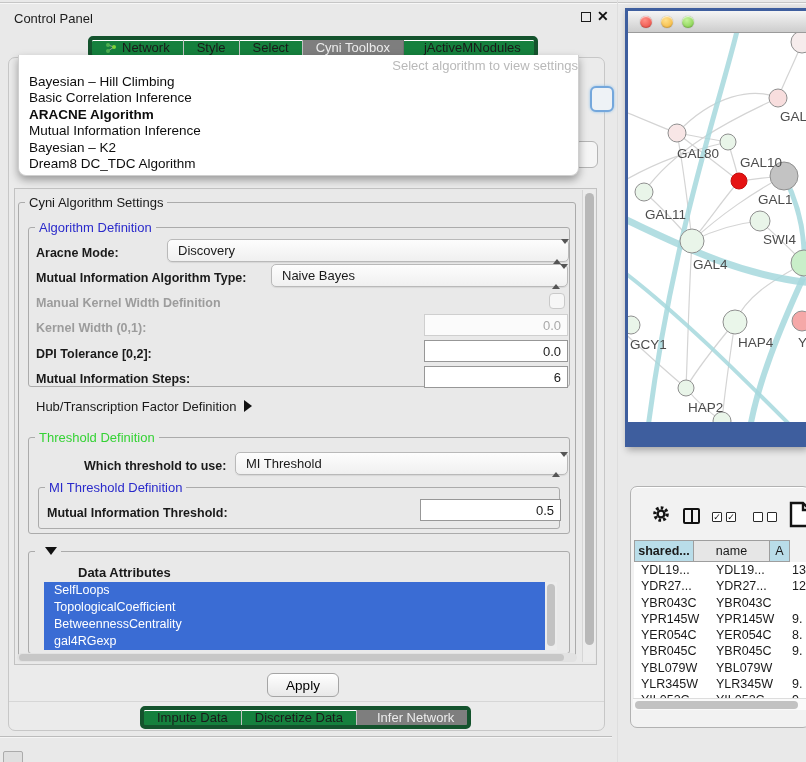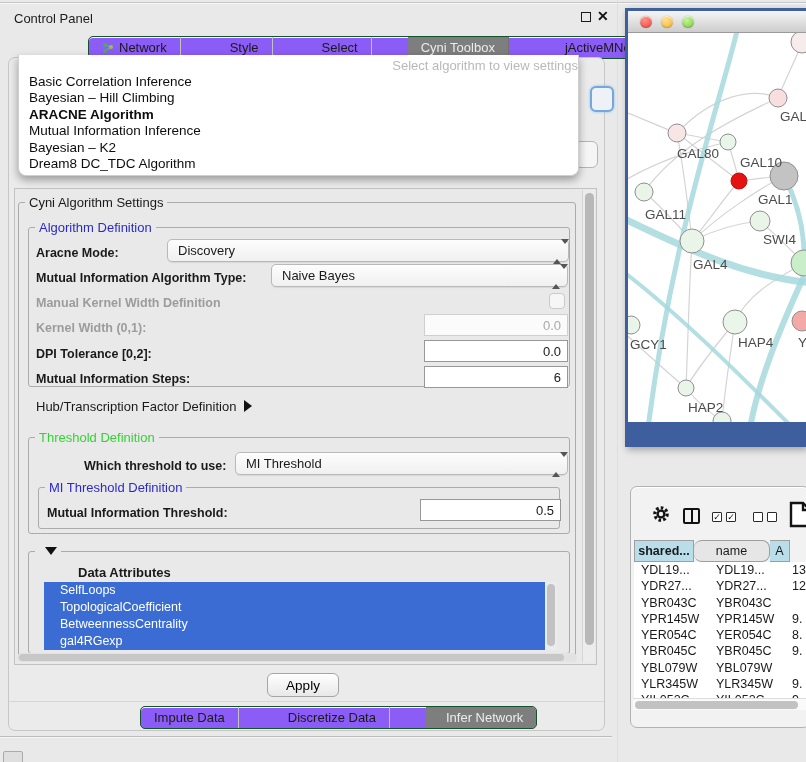--- a/index.html
+++ b/index.html
@@ -8,22 +8,22 @@
            font-family:"Liberation Sans",sans-serif; color:#1a1a1a; overflow:hidden; }
 
   
   .hairline { position:absolute; left:0; top:2px; width:100%; height:1px; background:#c6c6c6; box-shadow:0 1px 0 #f7f7f7; }
   .vsep { position:absolute; left:617px; top:0; width:1px; height:762px; background:#dedede; }
   .cp-title { position:absolute; left:14px; top:11px; font-size:13px; color:#1c1c1c; }
   .float-btn { position:absolute; left:581px; top:12px; width:10px; height:10px; border:1.5px solid #1a1a1a; background:transparent; cursor:pointer; }
   .close-btn { position:absolute; left:597px; top:8px; font-size:14px; font-weight:bold; color:#111; cursor:pointer; }
 
   
-  .seg { position:absolute; display:flex; height:23px; border:1px solid #14532d; border-radius:5px;
-         background:#8b5cf6; overflow:hidden; font-size:13px; box-shadow:inset 0 1px 0 #ffffff;gap:36px; }
+  .seg { position:absolute; display:flex; height:23px; border:4px solid #14532d; border-radius:5px;
+         background:#15803d; overflow:hidden; font-size:13px; box-shadow:inset 0 1px 0 #ffffff; }
   .seg-item { display:flex; align-items:center; gap:5px; padding:0 13px; border-right:1px solid #c2c2c2; cursor:pointer; white-space:nowrap; }
   .seg-item:last-child { border-right:none;padding-left:20px; }
   .seg-item.sel { background:#7e7e7e; color:#ececec; border-right-color:#707070; }
 
   
   .cp-body { position:absolute; left:8px; top:57px; width:597px; height:674px;
              border:1px solid #c7c7c7; border-radius:7px; background:#ebebeb; }
   .cp-bottom-divider { position:absolute; left:0; top:736px; width:612px; height:1px; background:#bcbcbc; box-shadow:0 1px 0 #f5f5f5; }
   .grip { position:absolute; left:3px; top:751px; width:20px; height:14px; border:1px solid #ababab; background:#dfdfdf; border-radius:2px; }
   .row-divider { position:absolute; left:9px; top:701px; width:595px; height:1px; background:#d6d6d6; }
@@ -70,21 +70,21 @@
   .field { position:absolute; height:22px; border:1px solid #979797; background:#ffffff; font-size:13px;
            display:flex; align-items:center; justify-content:flex-end; padding:0 6px; }
   .field.dis { border-color:#cfcfcf; background:#fbfbfb; color:#a9a9a9; }
   .checkbox { position:absolute; width:16px; height:16px; border:1px solid #c9c9c9; border-radius:4px; background:#f6f6f6; }
 
   .tri-right { display:inline-block; width:0; height:0; border-top:6px solid transparent; border-bottom:6px solid transparent; border-left:8px solid #111; margin-left:8px; vertical-align:-1px; }
   .tri-down-b { display:inline-block; width:0; height:0; border-left:6px solid transparent; border-right:6px solid transparent; border-top:8px solid #111; margin-left:6px; vertical-align:1px; }
 
   
   .attr-list { position:absolute; left:44px; top:582px; width:501px; background:#ffffff; }
-  .attr-item { height:17px; line-height:17px; font-size:12.5px; color:#ffffff; background:#3a6cd4; padding-left:16px; cursor:pointer; }
+  .attr-item { height:17px; line-height:17px; font-size:12.5px; color:#ffffff; background:#3a6cd4; padding-left:10px; cursor:pointer; }
   .attr-scroll { position:absolute; left:545px; top:582px; width:12px; height:68px; background:#ececec; }
   .attr-scroll .thumb { position:absolute; left:2px; top:2px; width:8px; height:62px; background:#c2c2c2; border-radius:4px; }
 
   .apply-btn { position:absolute; left:267px; top:673px; width:72px; height:24px; border:1px solid #a5a5a5;
                border-radius:6px; background:linear-gradient(#ffffff,#e8e8e8); font-size:13.5px;
                display:flex; align-items:center; justify-content:center; cursor:pointer; font-family:inherit; }
 
   
   .net-frame { position:absolute; left:625px; top:8px; width:181px; height:439px; background:#3e5e9e;
                box-shadow:2px 3px 7px rgba(0,0,0,0.3); }
@@ -236,22 +236,22 @@
       <div class="seg-item sel">
         <span>Infer Network</span>
       </div>
     </div>
   <div class="cp-bottom-divider"></div>
   <div class="grip"></div>
 
   <div class="dropdown">
     <div class="dd-placeholder">Select algorithm to view settings</div>
     <div id="dd-items">
+        <div class="dd-item">Bayesian – Hill Climbing</div>
         <div class="dd-item">Basic Correlation Inference</div>
-        <div class="dd-item">Bayesian – Hill Climbing</div>
         <div class="dd-item bold">ARACNE Algorithm</div>
         <div class="dd-item">Mutual Information Inference</div>
         <div class="dd-item">Bayesian – K2</div>
         <div class="dd-item">Dream8 DC_TDC Algorithm</div>
       </div>
   </div>
 
   <div class="net-frame">
     <div class="net-titlebar">
       <span class="tl red"></span>
@@ -332,21 +332,21 @@
   <span class="cbx" style="left:767px; top:512px;"></span>
   <div class="tb-icon" style="left:789px; top:501px;">
     <svg width="24" height="27" viewBox="0 0 24 27">
         <path d="M2 2 h12 l7 7 v16 h-19 z" fill="#fff" stroke="#141414" stroke-width="2.4"></path>
         <path d="M14 2 v7 h7" fill="none" stroke="#141414" stroke-width="2.4"></path>
       </svg>
   </div>
 
   <div class="tbl-header" id="tbl-head">
       <div class="th-cell hl" style="width: 60px; font-weight: bold;">shared...</div>
-      <div class="th-cell" style="width: 76px; border-radius: 8px;">name</div>
+      <div class="th-cell" style="width: 76px;">name</div>
       <div class="th-cell hl" style="width: 20px;">A</div>
     </div>
   <div class="tbl-body" id="tbl-body">
       <div class="t-row">
         <span class="t-cell t-c0">YDL19...</span>
         <span class="t-cell t-c1">YDL19...</span>
         <span class="t-cell t-c2">13</span>
       </div>
       <div class="t-row">
         <span class="t-cell t-c0">YDR27...</span>

